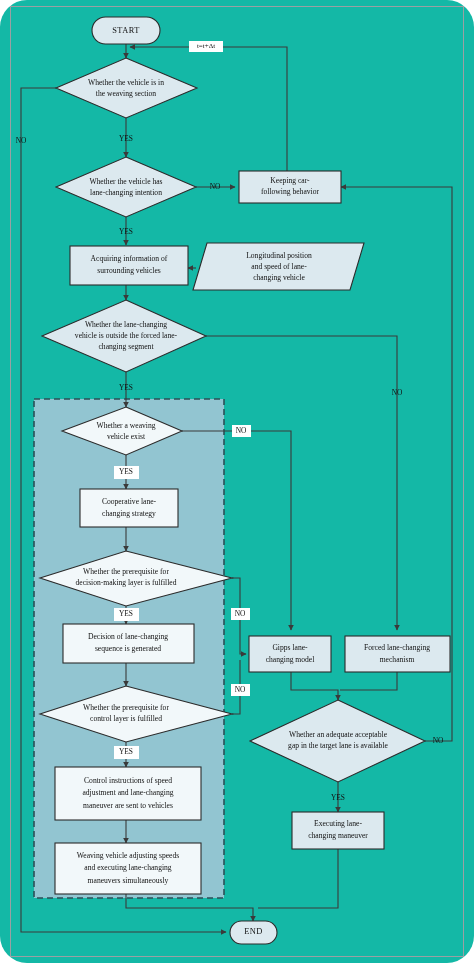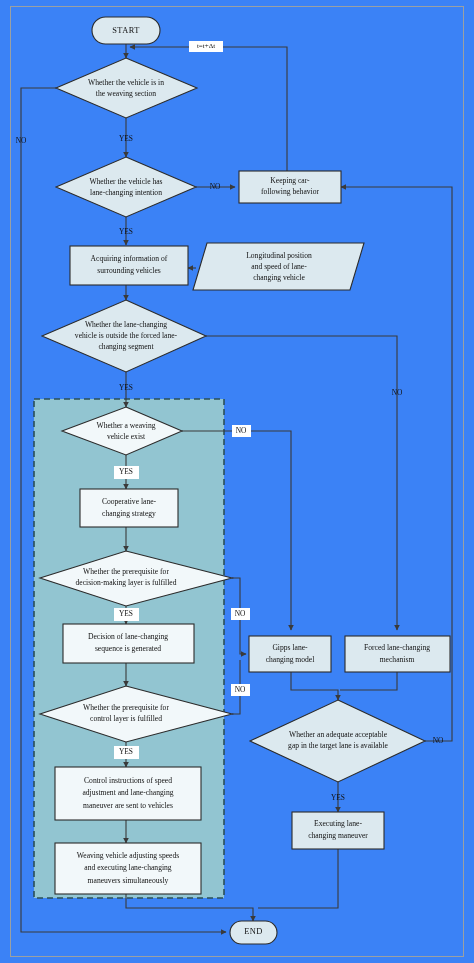--- a/index.html
+++ b/index.html
@@ -4,23 +4,24 @@
 <style>
   html, body {
     margin: 0;
     padding: 0;
     background: #ffffff;
   }
   #page {
     position: relative;
     width: 474px;
     height: 963px;
-    background: #3b82f6;
+    background: #14b8a6;
     font-family: "Liberation Serif", "DejaVu Serif", serif;
     overflow: hidden;
+    border-radius: 27px;
   }
   svg.flow {
     position: absolute;
     left: 0;
     top: 0;
     width: 474px;
     height: 963px;
   }
   .node-text {
     font-family: "Liberation Serif", "DejaVu Serif", serif;

